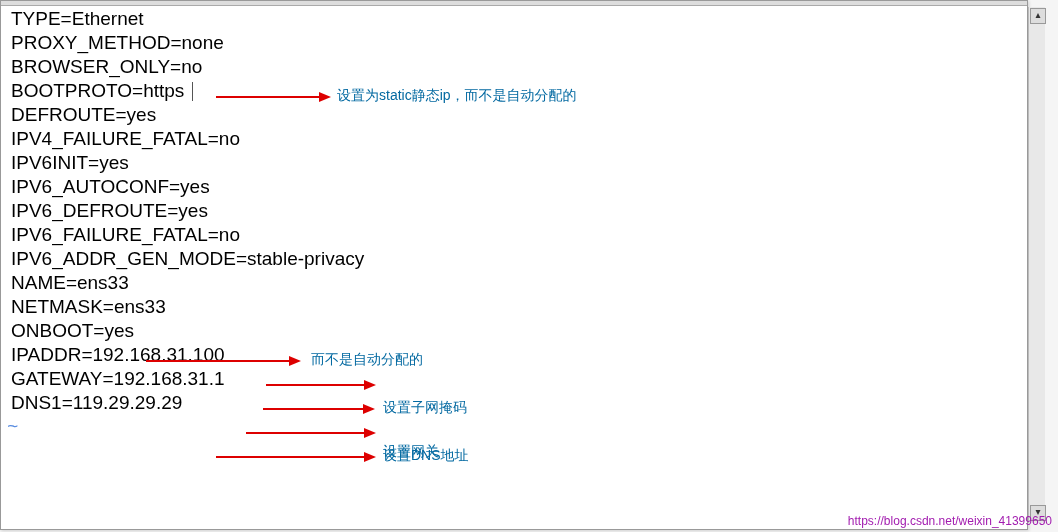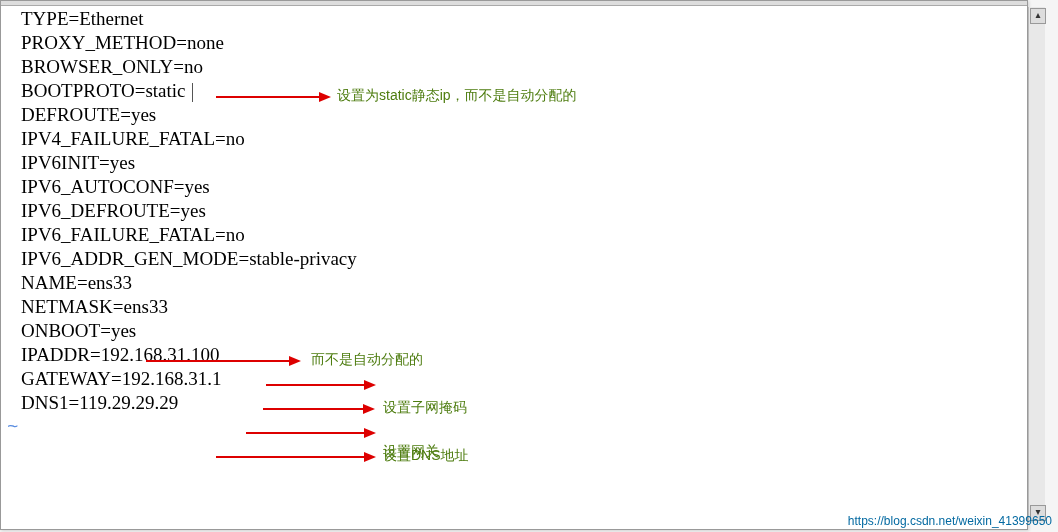--- a/index.html
+++ b/index.html
@@ -1,38 +1,38 @@
 <!DOCTYPE html>
 <html><head>
 <meta charset="utf-8">
 <style>
   html,body{margin:0;padding:0;width:1058px;height:532px;overflow:hidden;font-family:"Microsoft YaHei",Arial,sans-serif;background:#f5f5f5}
   .window{background:#fff;border:1px solid #999;width:1026px;height:528px;margin:0 0 0 0;position:relative;box-shadow:1px 1px 3px rgba(0,0,0,.15)}
   .menubar{height:4px;background:#ddd;border-bottom:1px solid #aaa}
   .editor{position:absolute;left:0;top:6px;right:0;bottom:0;background:#fff;overflow:hidden}
-  .line{font-family:Liberation Serif, serif;font-size:19px;line-height:24px;color:#000;padding-left:20px;white-space:pre;position:relative}
+  .line{font-family:Liberation Sans, sans-serif;font-size:19px;line-height:24px;color:#000;padding-left:10px;white-space:pre;position:relative}
   .cursor{display:inline-block;width:1px;height:19px;border-left:1px solid #555;margin:0 2px;vertical-align:middle}
   .tilde{color:#5a8de0;font-family:"Liberation Mono","Courier New",monospace;font-size:19px;line-height:24px;padding-left:6px}
-  .annot{position:absolute;font-size:14px;color:#4d7c0f;font-family:"Microsoft YaHei",sans-serif}
+  .annot{position:absolute;font-size:14px;color:#0369a1;font-family:"Microsoft YaHei",sans-serif}
   .arrow{position:absolute;pointer-events:none}
-  .watermark{position:absolute;right:6px;bottom:4px;font-size:12px;color:#0369a1}
+  .watermark{position:absolute;right:6px;bottom:4px;font-size:12px;color:#a21caf}
   .scrollbar{position:absolute;right:-18px;top:6px;width:16px;height:516px;background:#e8e8e8;border-left:1px solid #bbb}
   .scrollbtn{width:14px;height:14px;margin:1px;background:#ddd;border:1px solid #999;font-size:10px;line-height:12px;text-align:center;color:#333}
 </style>
 </head>
 <body>
 
 <div class="window">
   <div class="menubar"></div>
 
   <div class="editor">
     <div class="line">TYPE=Ethernet</div>
     <div class="line">PROXY_METHOD=none</div>
     <div class="line">BROWSER_ONLY=no</div>
-    <div class="line"><span>BOOTPROTO=static</span> <span class="cursor"></span></div>
+    <div class="line"><span>BOOTPROTO=https</span> <span class="cursor"></span></div>
     <div class="line">DEFROUTE=yes</div>
     <div class="line">IPV4_FAILURE_FATAL=no</div>
     <div class="line">IPV6INIT=yes</div>
     <div class="line">IPV6_AUTOCONF=yes</div>
     <div class="line">IPV6_DEFROUTE=yes</div>
     <div class="line">IPV6_FAILURE_FATAL=no</div>
     <div class="line">IPV6_ADDR_GEN_MODE=stable-privacy</div>
     <div class="line">NAME=ens33</div>
     <div class="line">NETMASK=ens33</div>
     <div class="line">ONBOOT=yes</div>

